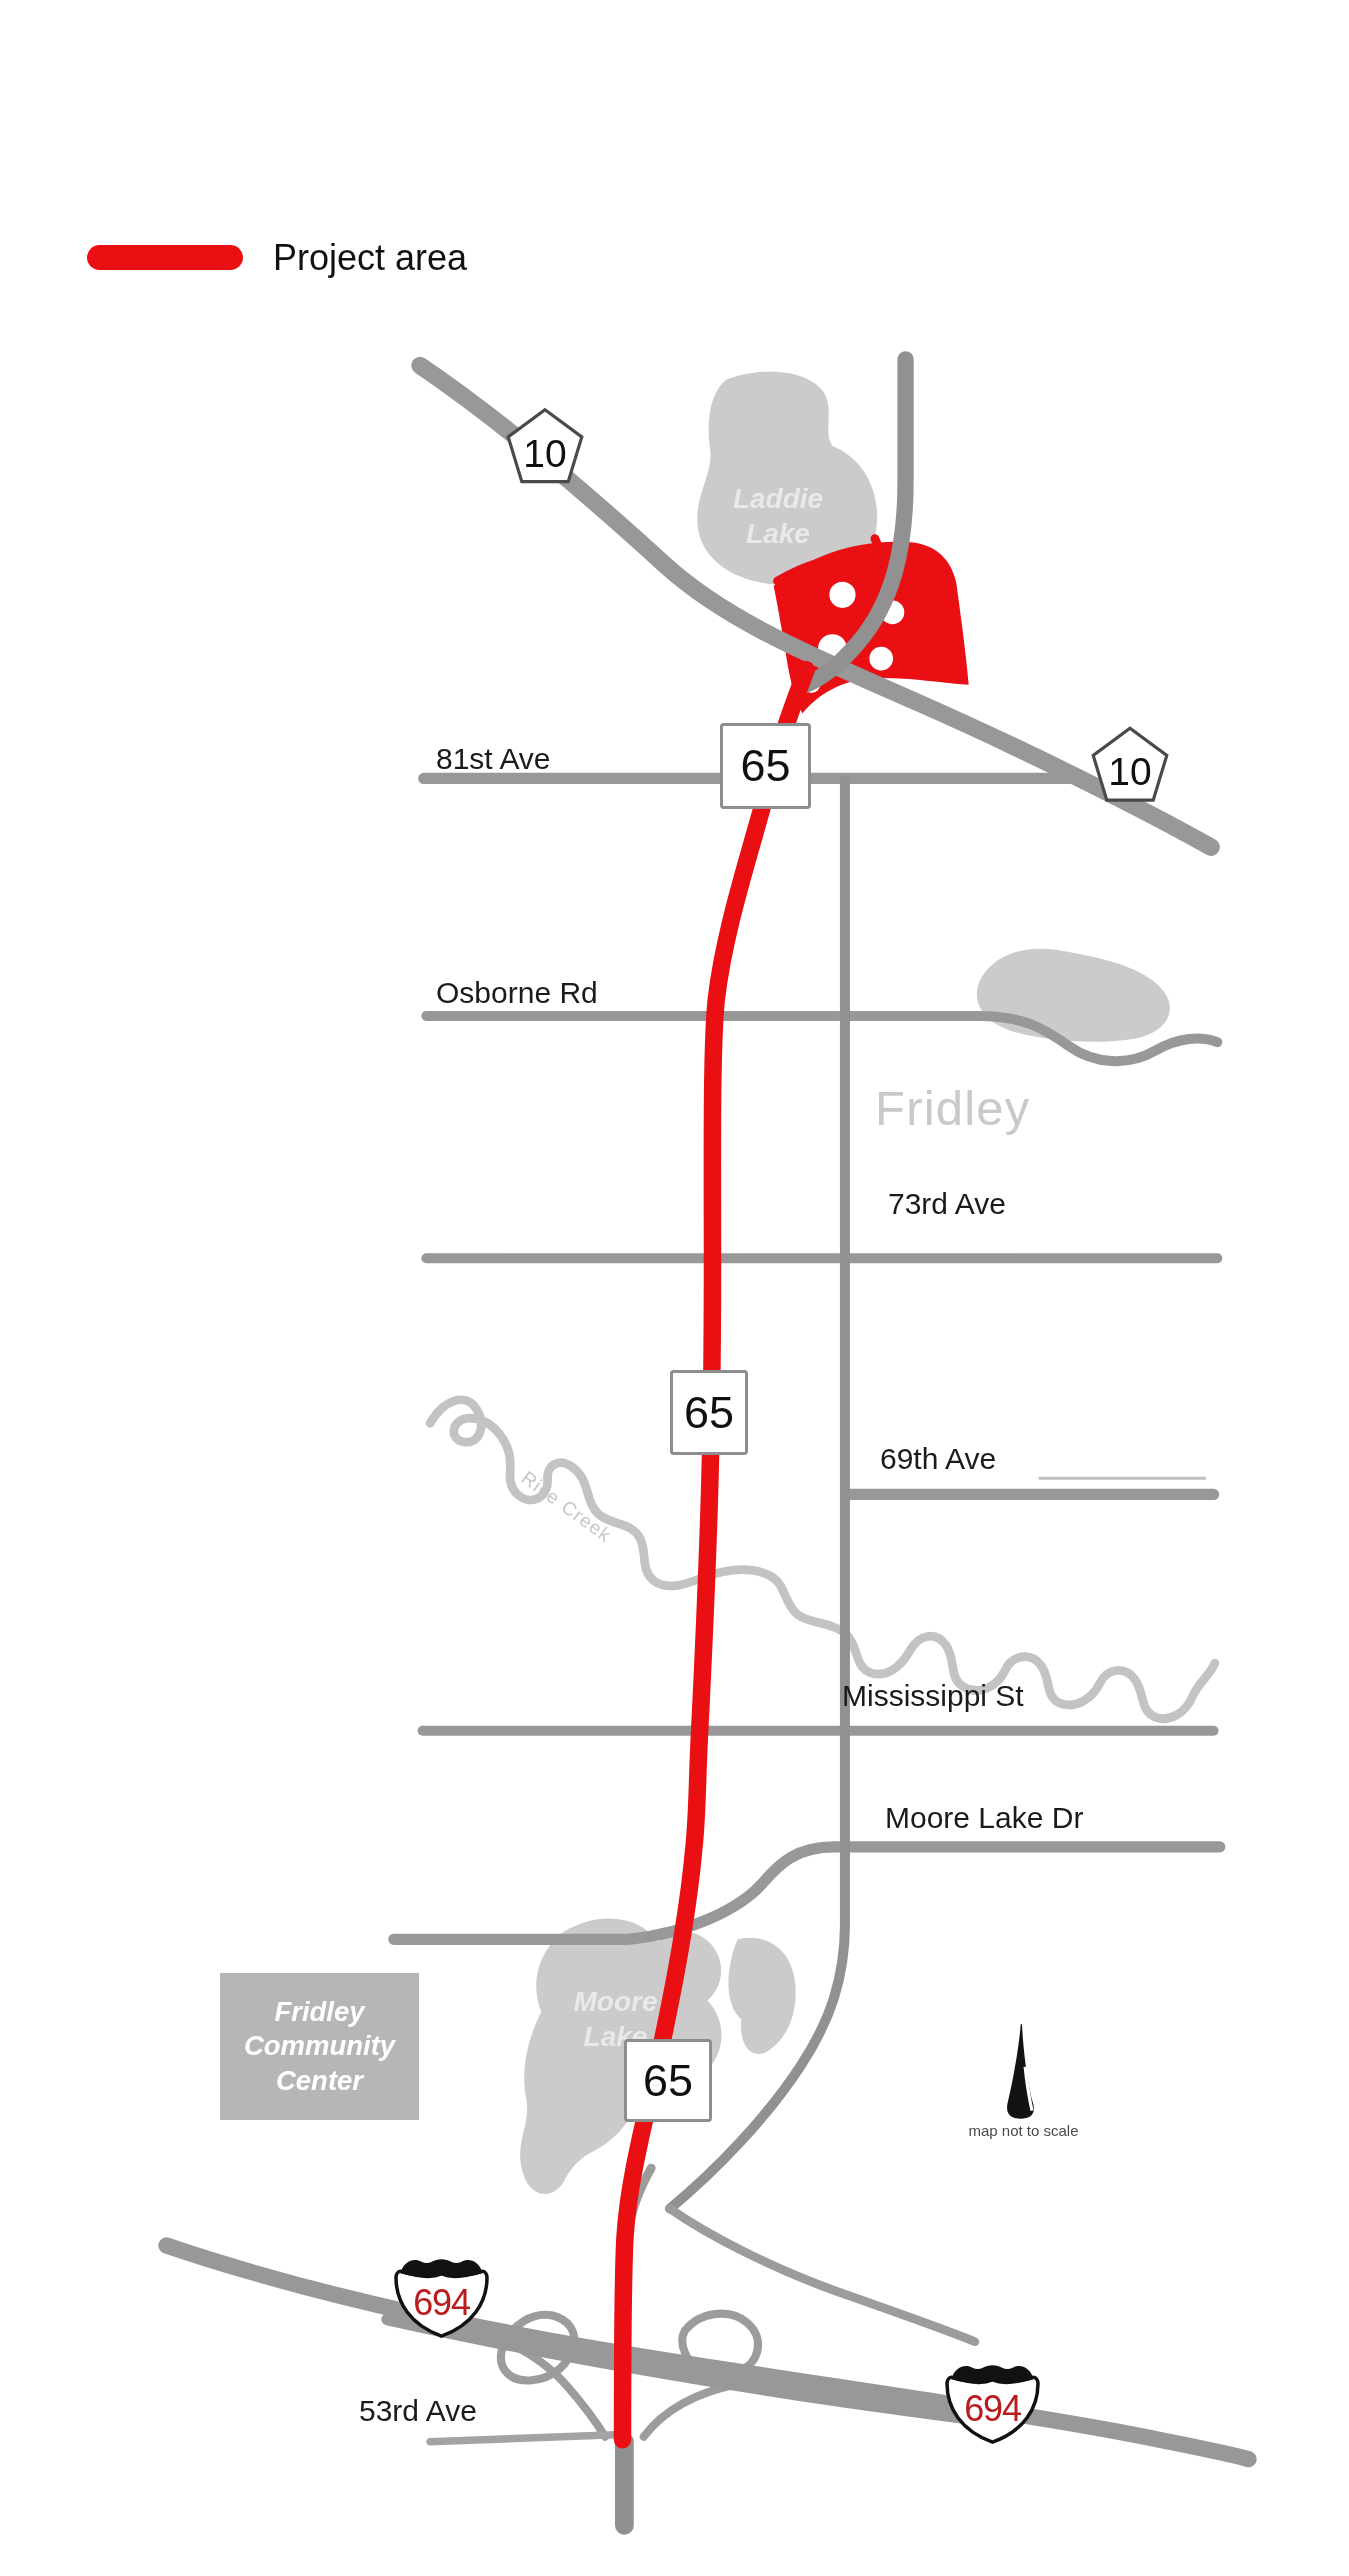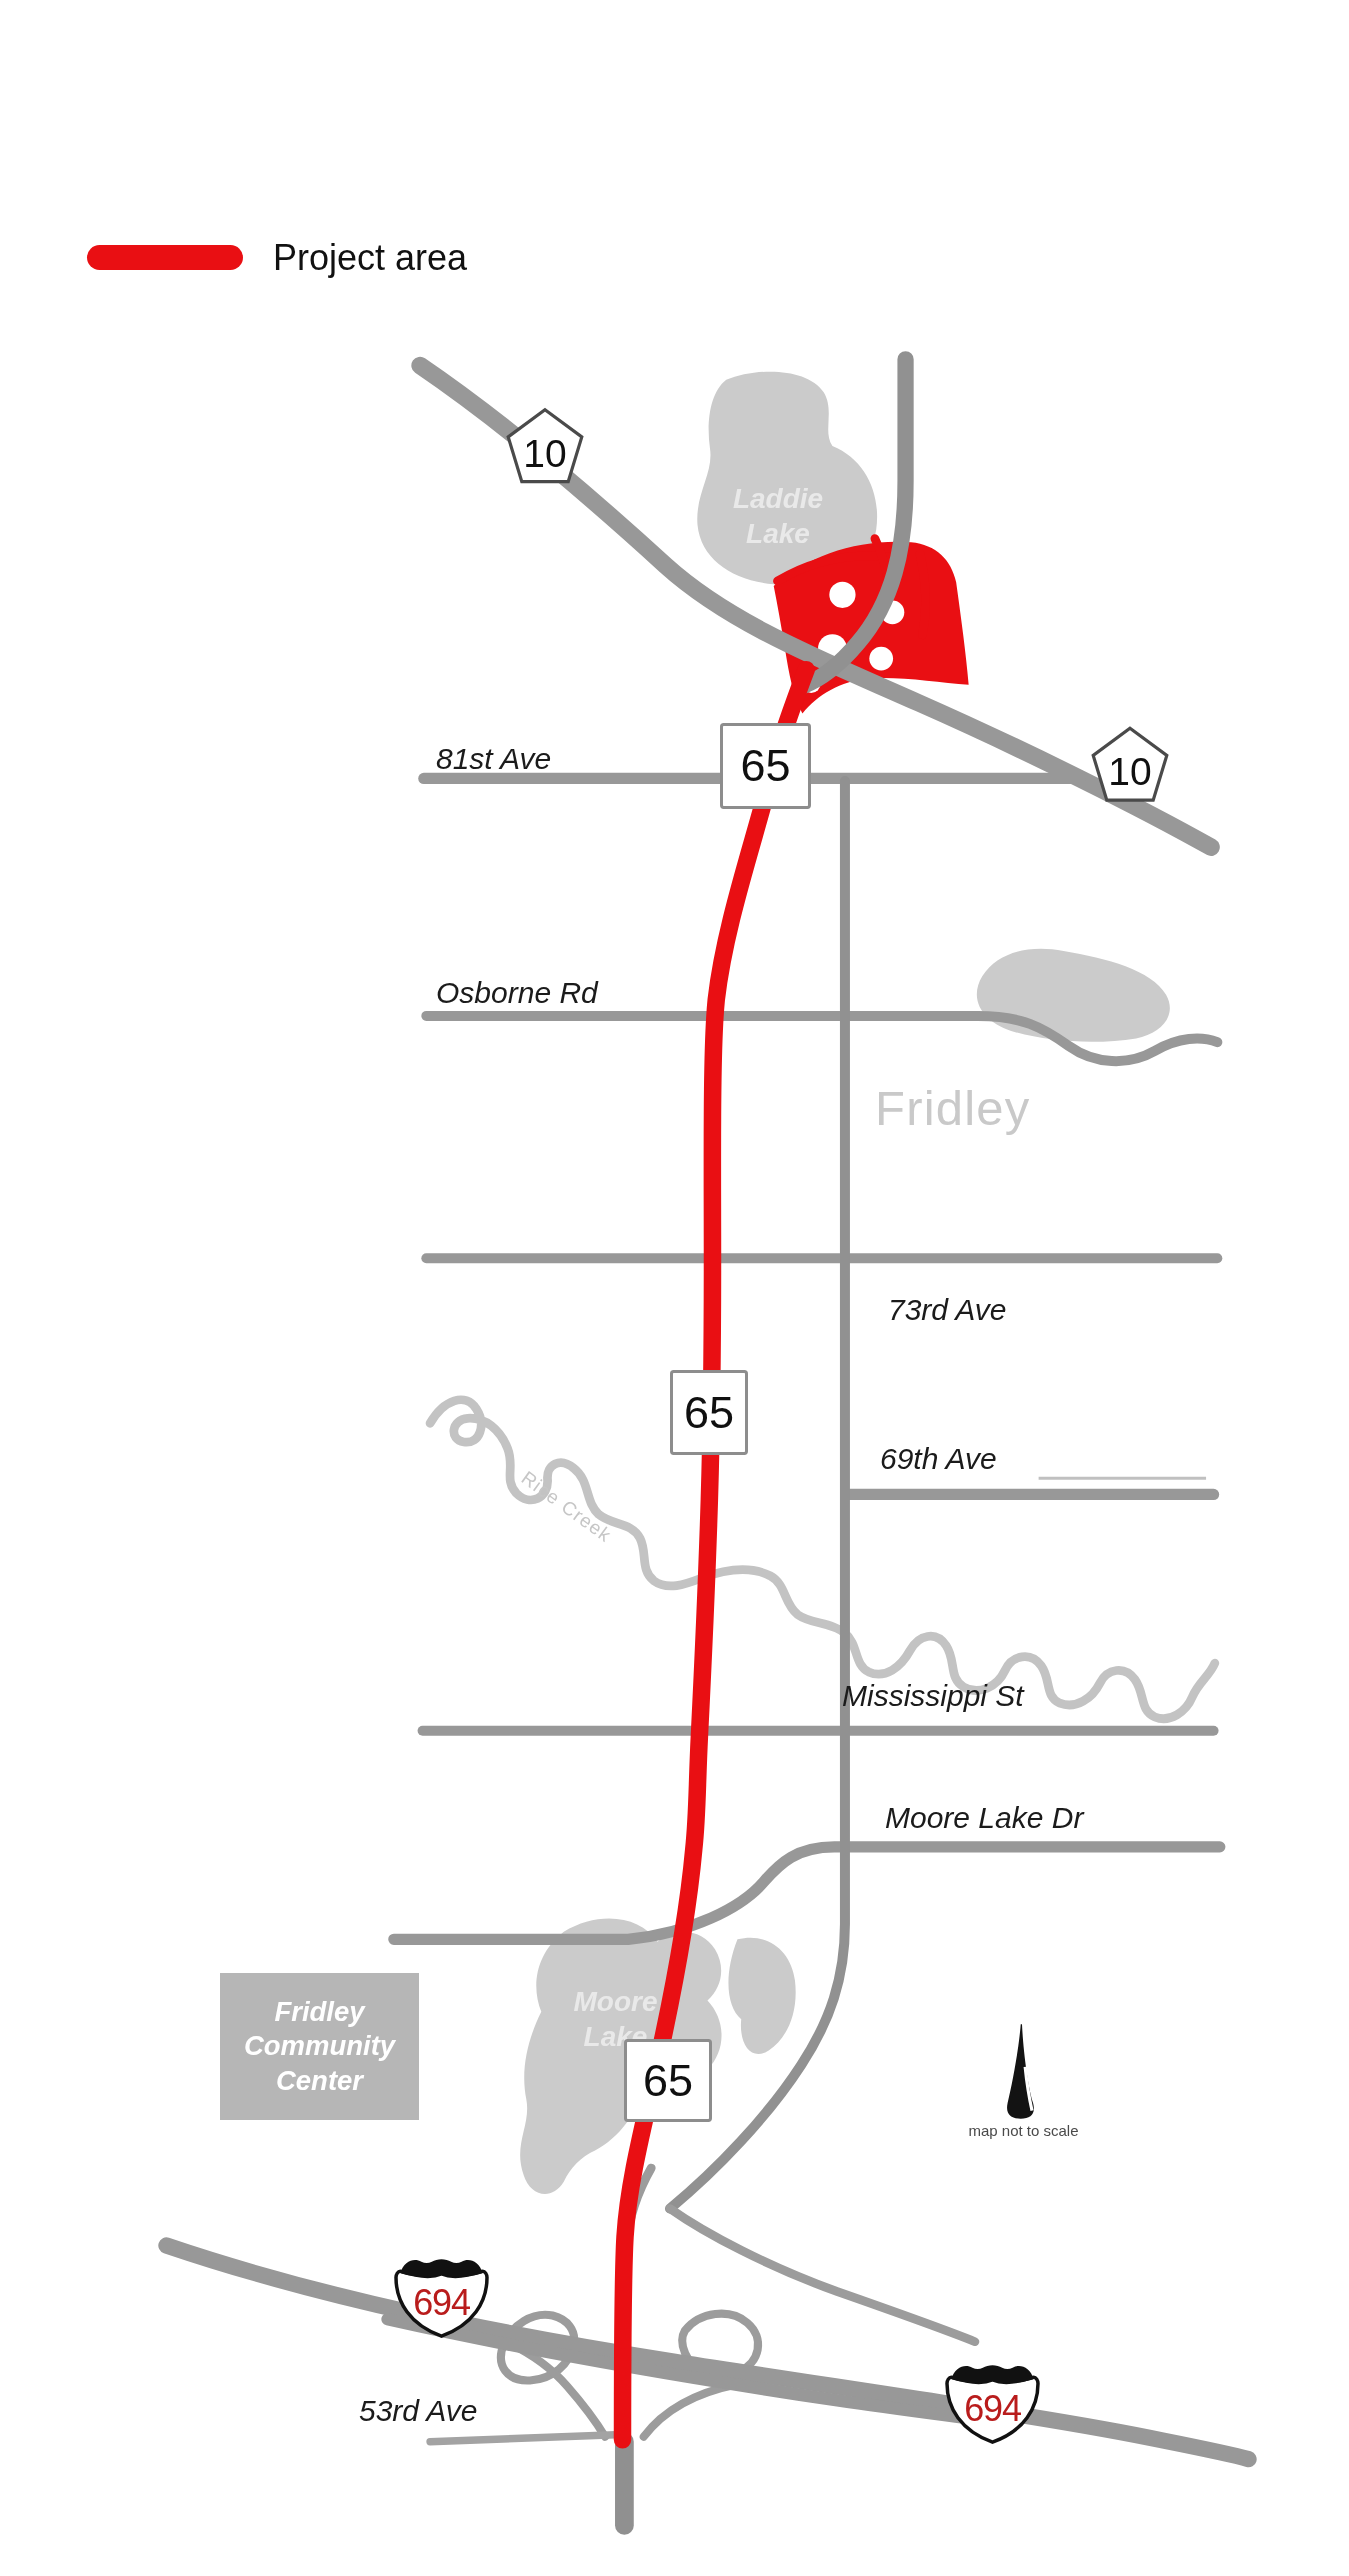--- a/index.html
+++ b/index.html
@@ -3,21 +3,21 @@
 <meta charset="utf-8">
 <style>
   html,body{margin:0;padding:0;background:#ffffff;}
   #page{position:relative;width:1350px;height:2576px;background:#ffffff;overflow:hidden;
         font-family:"Liberation Sans","DejaVu Sans",sans-serif;}
   #map-svg{position:absolute;left:0;top:0;}
   .abs{position:absolute;}
   .page-title{width:1350px;text-align:center;font-size:56px;color:#141414;letter-spacing:0.6px;}
   .legend-swatch{background:#e90f13;border-radius:13.7px;}
   .legend-label{font-size:36px;color:#111;}
-  .street-label{font-size:30px;color:#1b1b1b;white-space:nowrap;font-style:italic;}
+  .street-label{font-size:30px;color:#1b1b1b;white-space:nowrap;}
   .multiline{white-space:pre-line;}
   .gray-box{background:#b6b6b6;color:#ffffff;display:flex;align-items:center;justify-content:center;
             text-align:center;font-style:italic;font-weight:700;font-size:27.5px;line-height:1.25;}
   .water-label{color:#e9e9e9;font-style:italic;font-weight:700;font-size:28px;line-height:1.25;
                text-align:center;}
   .city-label{color:#c9c9c9;font-size:49px;letter-spacing:1.2px;}
   .creek-label{color:#c6c6c6;font-size:19px;letter-spacing:1.2px;transform:rotate(36deg);
                transform-origin:left top;white-space:nowrap;}
   .scale-note{font-size:15px;color:#4a4a4a;text-align:center;width:175px;}
   .shield65{background:#ffffff;border:3.1px solid #8d8d8d;border-radius:3.7px;display:flex;
@@ -90,21 +90,21 @@
   <div class="abs city-label" style="left:875px;top:1080px;">Fridley</div>
   <div class="abs creek-label" style="left:530px;top:1467px;">Rice Creek</div>
   <div class="abs water-label multiline" style="left:550px;top:1984px;width:131px;">Moore
 Lake</div>
   <div class="abs gray-box multiline" style="left:220px;top:1973px;width:199px;height:147px;">Fridley
 Community
 Center</div>
 
   <div class="abs street-label" style="left:436px;top:742px;">81st Ave</div>
   <div class="abs street-label" style="left:436px;top:976px;">Osborne Rd</div>
-  <div class="abs street-label" style="left:888px;top:1293px;">73rd Ave</div>
+  <div class="abs street-label" style="left:888px;top:1187px;">73rd Ave</div>
   <div class="abs street-label" style="left:880px;top:1442px;">69th Ave</div>
   <div class="abs street-label" style="left:842px;top:1679px;">Mississippi St</div>
   <div class="abs street-label" style="left:885px;top:1801px;">Moore Lake Dr</div>
   <div class="abs street-label" style="left:359px;top:2394px;">53rd Ave</div>
 
   <div class="abs shield65" style="left:720px;top:723px;width:85px;height:80px;">
     <span>65</span>
   </div>
   <div class="abs shield65" style="left:670px;top:1370px;width:72px;height:79px;">
     <span>65</span>

